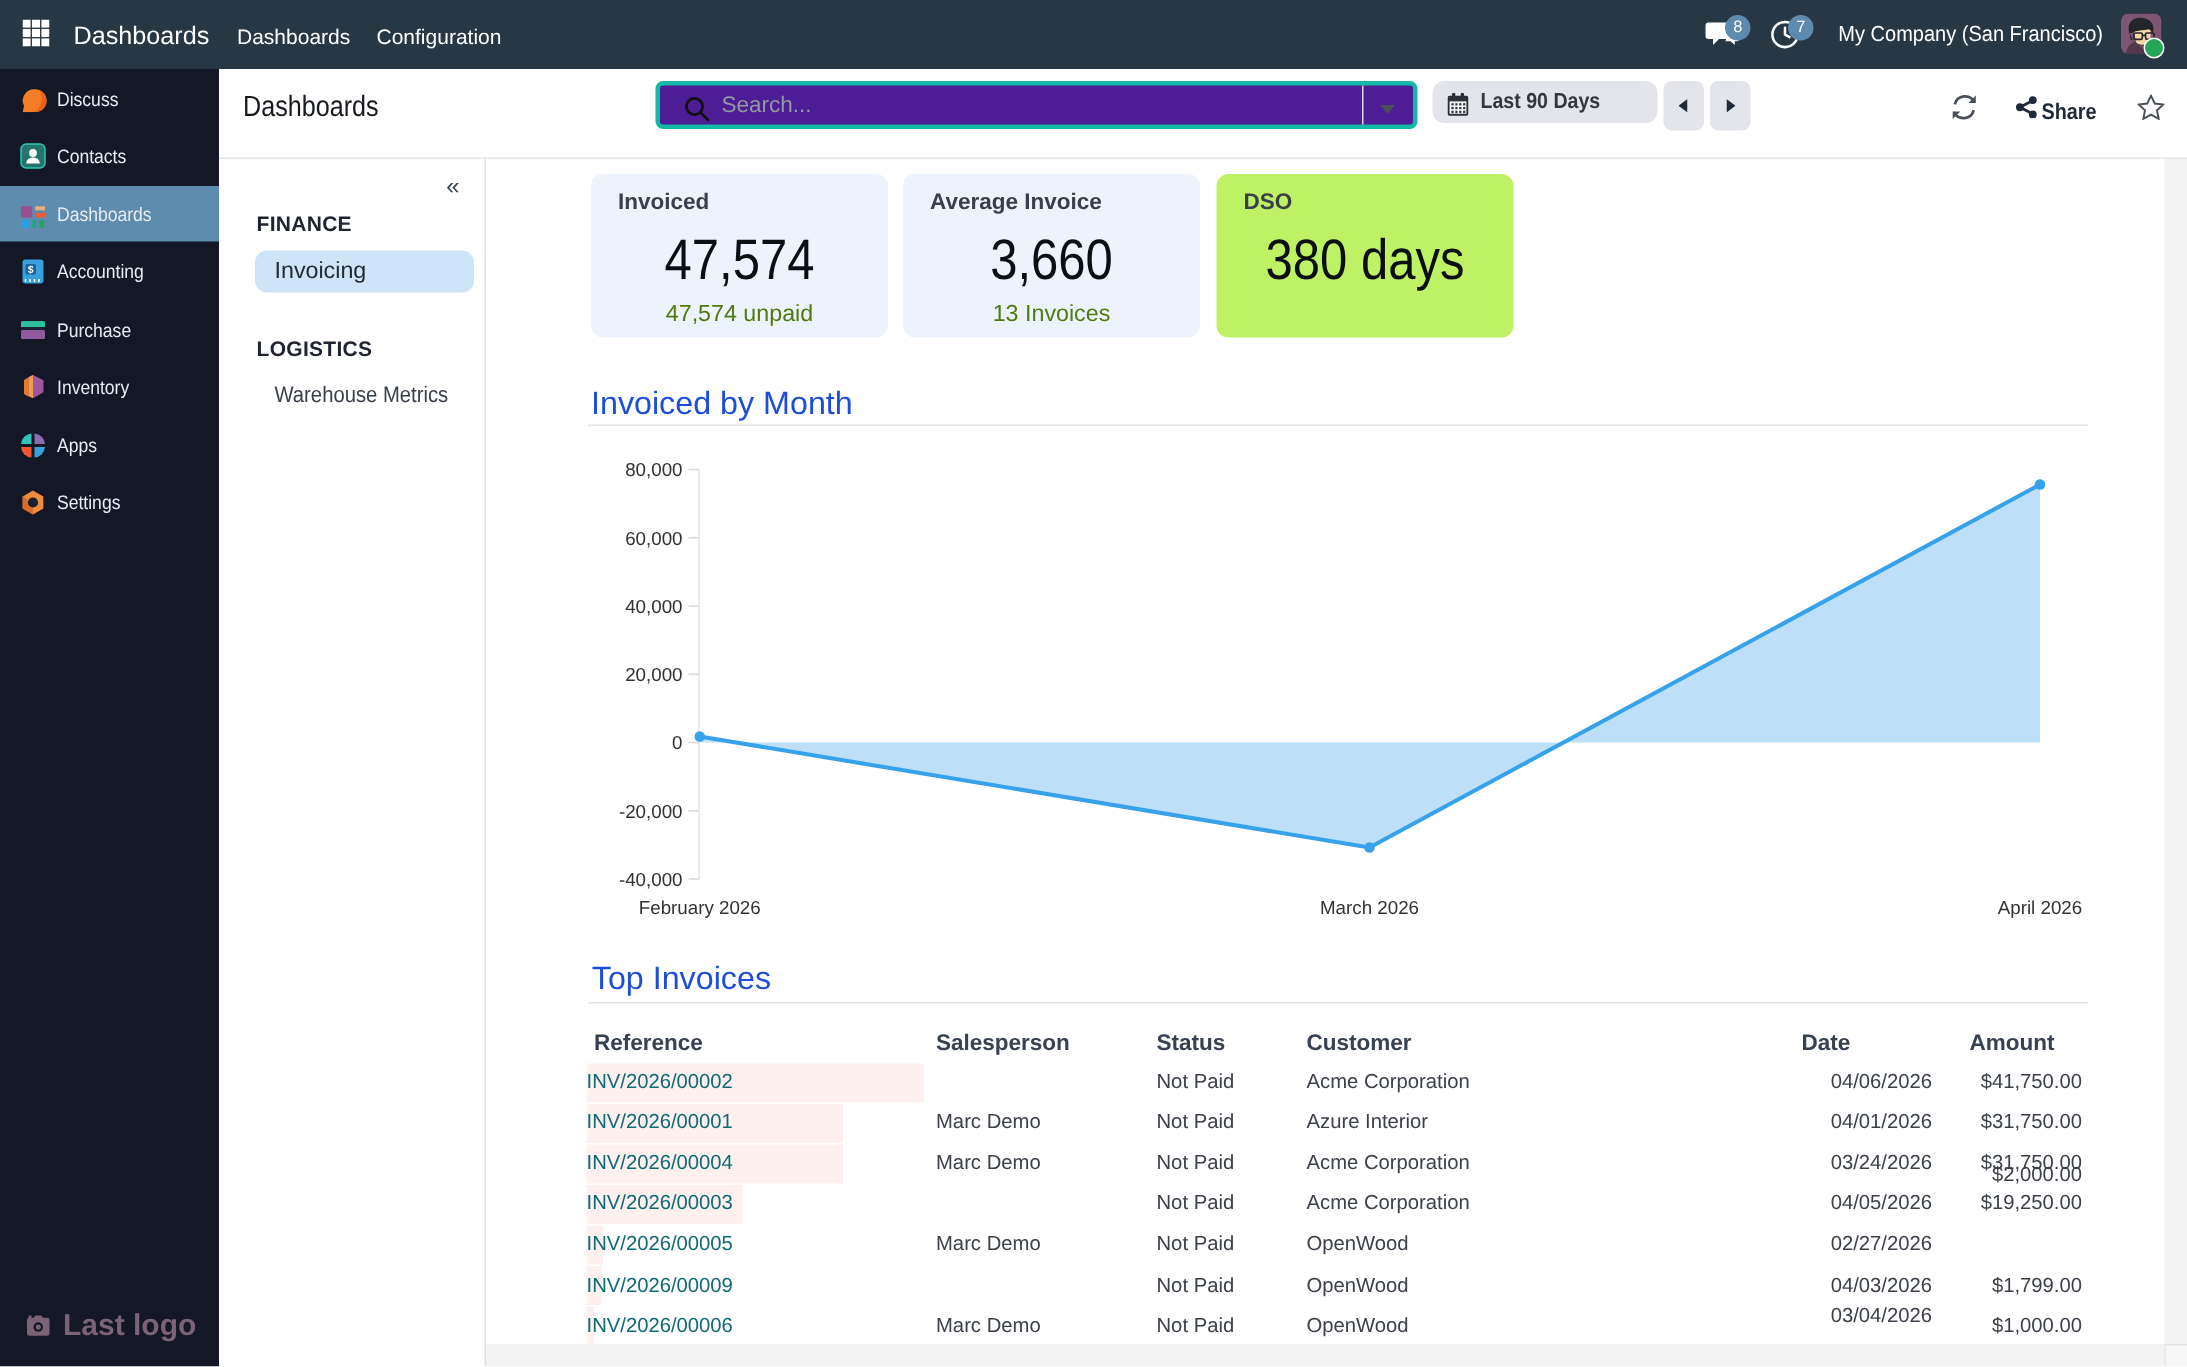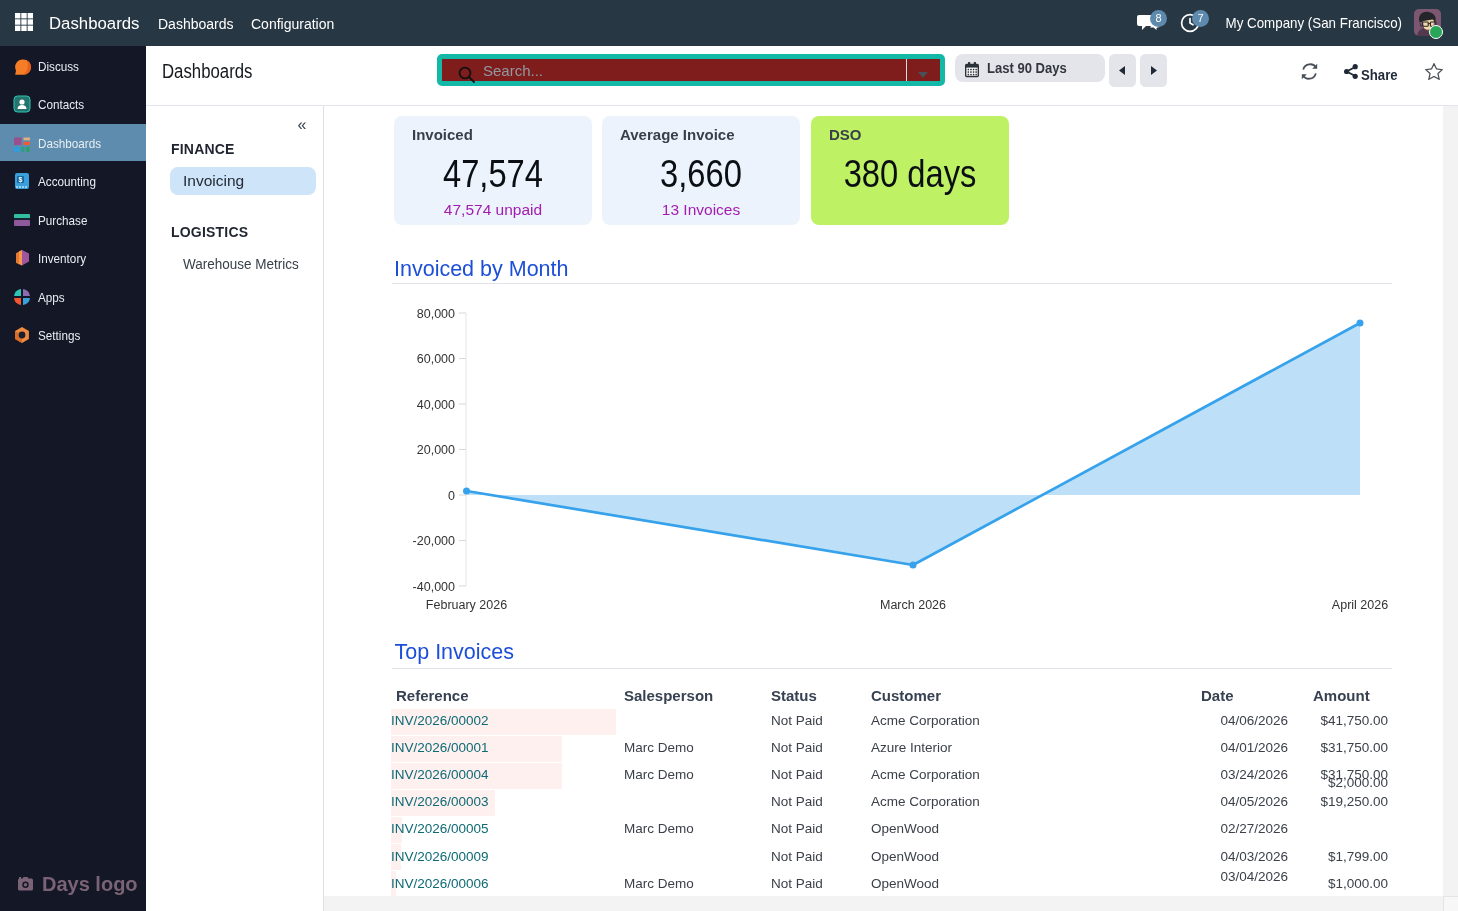--- a/index.html
+++ b/index.html
@@ -12,39 +12,39 @@
 .topmenu { top:0; height:46px; line-height:49px; color:#fff; font-size:14px; font-weight:500; }
 
 #sidebar { left:0; top:46px; width:146px; height:865px; background:#131726; }
 .sb-item { left:0; width:146px; height:38px; }
 .sb-item .txt { position:absolute; left:38px; top:50%; transform:translateY(-50%) scaleX(0.9); transform-origin:left center; color:#e9edf2; font-size:13px; }
 .sb-item svg { position:absolute; left:13px; top:50%; transform:translateY(-50%); }
 #sb-active { left:0; top:124px; width:146px; height:37px; background:#5d8cae; }
 
 #cpanel { left:146px; top:46px; width:1312px; height:60px; background:#fff; border-bottom:1px solid #e2e6ea; }
 #breadcrumb { left:162px; top:46px; height:51px; line-height:51px; font-size:19.5px; color:#16191d; transform:scaleX(0.86); transform-origin:left center; }
-#searchbox { left:437px; top:54px; width:508px; height:32px; border:5px solid #14b8a6; border-radius:5px; background:#7f1d1d; }
+#searchbox { left:437px; top:54px; width:508px; height:32px; border:3px solid #14b8a6; border-radius:5px; background:#4c1d95; }
 #searchbox .ph { position:absolute; left:41px; top:50%; transform:translateY(-50%); color:#9199a1; font-size:15px; }
 #searchbox .divider { position:absolute; right:33px; top:0; bottom:0; border-left:1px solid #d9dbde; }
 #btn90 { left:955px; top:54px; width:150px; height:28px; background:#e3e5ea; border-radius:8px; }
 #btn90 span { position:absolute; left:32px; top:50%; transform:translateY(-50%) scaleX(0.9); transform-origin:left center; font-size:14.5px; font-weight:bold; color:#32373e; }
 .navbtn { top:54px; width:27px; height:33px; background:#e3e5ea; border-radius:5.5px; }
 #share-txt { left:1361px; top:46px; height:59px; line-height:58px; font-size:15px; font-weight:bold; color:#1f2937; transform:scaleX(0.88); transform-origin:left center; }
 
 #panel2 { left:146px; top:106px; width:178px; height:805px; background:#fff; border-right:1px solid #dee2e6; }
 .p2-sec { left:171px; font-size:14px; font-weight:bold; color:#1f2430; letter-spacing:.2px; }
 #invoicing-pill { left:170px; top:167px; width:146px; height:28px; background:#cee4f9; border-radius:8px; }
 #invoicing-pill span { position:absolute; left:13px; top:50%; transform:translateY(-50%); font-size:15.5px; color:#232b35; }
 #wm { left:183px; top:255px; font-size:15px; color:#3a4049; transform:scaleX(0.9); transform-origin:left center; }
 #collapse { left:292px; top:116px; width:20px; font-size:16px; color:#374151; text-align:center; }
 
 .kcard { top:116px; width:198px; height:109px; border-radius:8px; background:#edf3fd; }
 .kcard .t { position:absolute; left:18px; top:10px; font-size:15px; font-weight:bold; color:#3a4049; }
 .kcard .v { position:absolute; left:0; width:100%; top:37px; text-align:center; font-size:38px; color:#0b0f14; transform:scaleX(0.86); }
-.kcard .s { position:absolute; left:0; width:100%; top:85px; text-align:center; font-size:15.5px; color:#a21caf; }
+.kcard .s { position:absolute; left:0; width:100%; top:85px; text-align:center; font-size:15.5px; color:#4d7c0f; }
 .h2teal { font-size:21.5px; font-weight:normal; color:#1d4ed8; }
 .hrule { height:1px; background:#e0e4e8; }
 
 .th { top:687px; font-size:15px; font-weight:bold; color:#374151; }
 .cell { font-size:13.5px; color:#3c4049; }
 .ref { font-size:13.5px; color:#0e6a75; }
 .pinkbar { left:391px; height:26px; background:#fdf0ef; }
 
 #vscroll { left:1443px; top:106px; width:15px; height:805px; background:#f3f3f4; }
 #hscroll { left:324px; top:896px; width:1119px; height:15px; background:#f3f3f4; }
@@ -175,21 +175,21 @@
       </svg>
       <span class="txt">Settings</span>
     </div>
   </div>
 
 <svg class="abs" style="left:17px;top:876px" width="17" height="16" viewBox="0 0 17 16">
     <path d="M5.5 2.5 l1-1.5 h4 l1 1.5 h3 a1.5 1.5 0 0 1 1.5 1.5 v9 a1.5 1.5 0 0 1 -1.5 1.5 h-12 a1.5 1.5 0 0 1 -1.5-1.5 v-9 a1.5 1.5 0 0 1 1.5-1.5 z M2 1 h2 v1.5 h-2 z" fill="#7a6375"></path>
     <circle cx="8.5" cy="8.7" r="3.2" fill="#141827"></circle>
     <circle cx="8.5" cy="8.7" r="1.7" fill="#7a6375"></circle>
   </svg>
-<div class="abs" style="left:42px;top:873px;font-size:20px;font-weight:bold;color:#7a6375;">Days logo</div>
+<div class="abs" style="left:42px;top:873px;font-size:20px;font-weight:bold;color:#7a6375;">Last logo</div>
 
 <div id="breadcrumb" class="abs">Dashboards</div>
 <div id="searchbox" class="abs">
   <svg style="position:absolute;left:16px;top:7px" width="17" height="17" viewBox="0 0 17 17">
       <circle cx="7" cy="7" r="5.4" fill="none" stroke="#111" stroke-width="1.8"></circle>
       <path d="M11.2 11.2 L16 16" stroke="#111" stroke-width="1.8" stroke-linecap="round"></path>
     </svg>
   <span class="ph">Search...</span>
   <span class="divider"></span>
   <svg style="position:absolute;right:12px;top:13px" width="10" height="6" viewBox="0 0 10 6">

